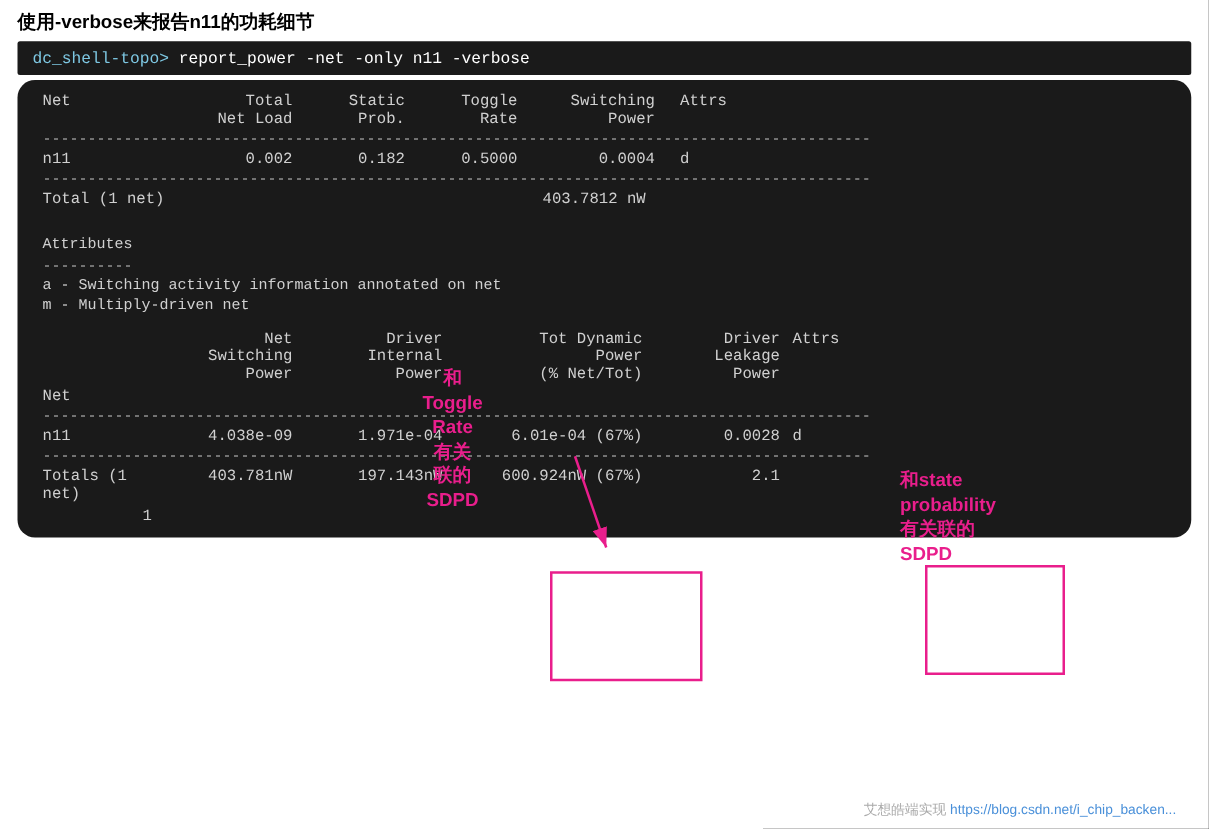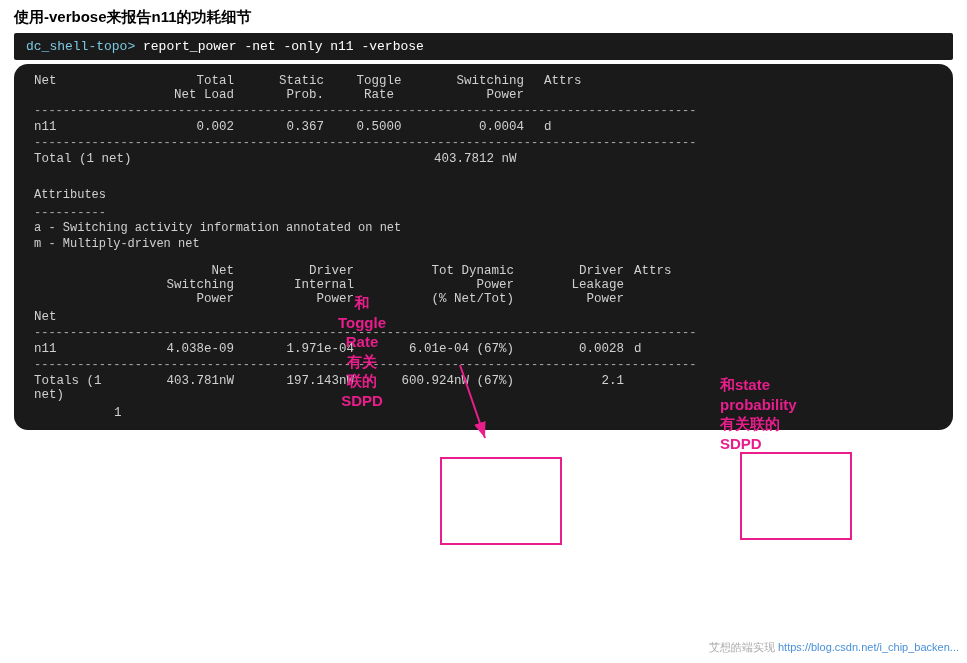--- a/index.html
+++ b/index.html
@@ -44,21 +44,21 @@
     }
 
     .tbl-row {
       display: flex;
       padding: 2px 0;
     }
 
     .col-net { width: 120px; }
     .col-load { width: 100px; text-align: right; padding-right: 20px; }
     .col-static { width: 90px; text-align: right; padding-right: 20px; }
-    .col-toggle { width: 90px; text-align: center; padding-right: 20px; }
+    .col-toggle { width: 90px; text-align: right; padding-right: 20px; }
     .col-switch { width: 110px; text-align: right; padding-right: 20px; }
     .col-attrs { width: 80px; }
 
     .total-row {
       padding: 2px 0;
       display: flex;
     }
 
     .attributes-section {
       margin-top: 12px;
@@ -110,21 +110,21 @@
       font-size: 15px;
       font-weight: bold;
       text-align: left;
       line-height: 1.3;
     }
 
     
     .watermark {
       position: absolute;
       bottom: 8px;
-      right: 8px;
+      right: 26px;
       font-size: 11px;
       color: #aaa;
       font-family: Arial, sans-serif;
     }
     .watermark a { color: #4a90d9; text-decoration: none; }
 
     .full-terminal {
       background: #1a1a1a;
       margin: 4px 14px 0 14px;
       color: #d0d0d0;
@@ -154,21 +154,21 @@
     <span class="col-toggle">Toggle<br>Rate</span>
     <span class="col-switch">Switching<br>Power</span>
     <span class="col-attrs">Attrs</span>
   </div>
 
   <div class="tbl-divider">--------------------------------------------------------------------------------------------</div>
 
   <div class="tbl-row">
     <span class="col-net">n11</span>
     <span class="col-load">0.002</span>
-    <span class="col-static">0.367</span>
+    <span class="col-static">0.182</span>
     <span class="col-toggle">0.5000</span>
     <span class="col-switch">0.0004</span>
     <span class="col-attrs">d</span>
   </div>
 
   <div class="tbl-divider">--------------------------------------------------------------------------------------------</div>
 
   <div class="total-row">
     <span style="width:400px;">Total (1 net)</span>
     <span>403.7812 nW</span>

